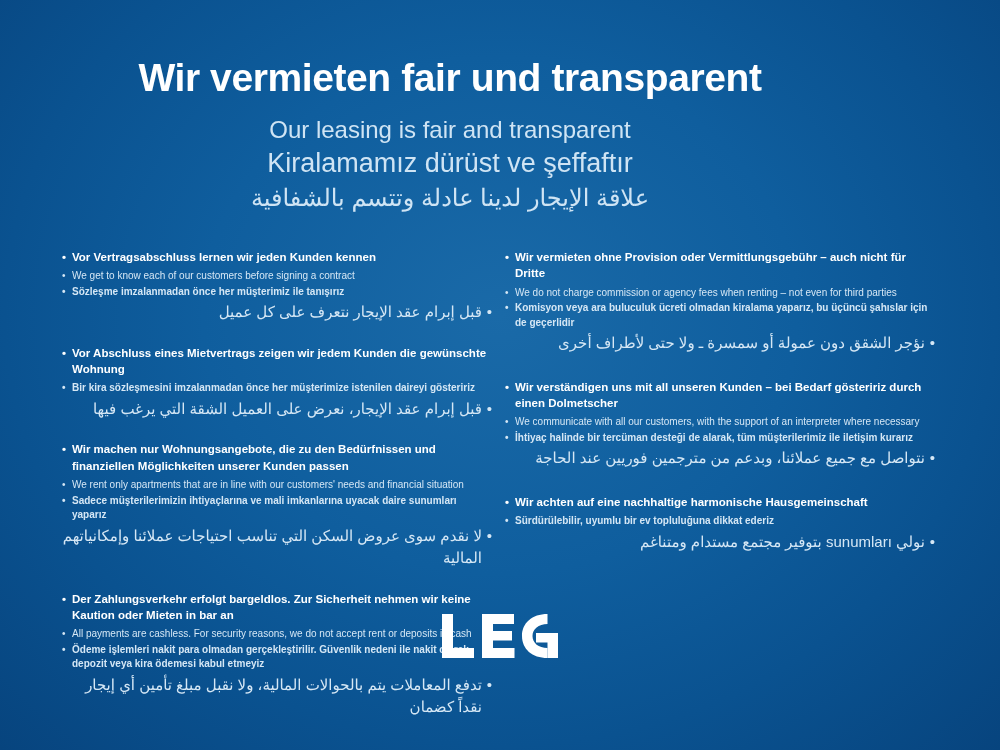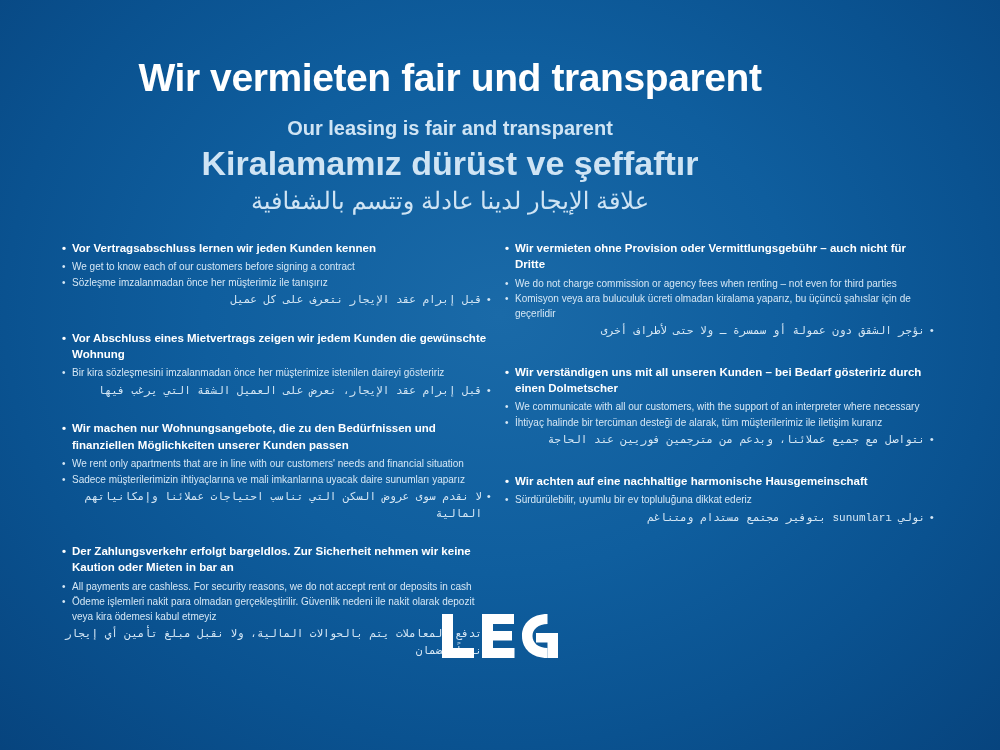--- a/index.html
+++ b/index.html
@@ -31,46 +31,46 @@
     text-align: center;
   }
   .headline-de {
     font-size: 39px;
     font-weight: bold;
     letter-spacing: -0.4px;
     line-height: 1.12;
     margin: 0 0 6px 0;
   }
   .headline-en {
-    font-size: 20px;
-    font-weight: bold;
+    font-size: 24px;
+    font-weight: normal;
     color: #cfe4f4;
     line-height: 1.2;
     margin: 16px 0 3px 0;
   }
   .headline-tr {
-    font-size: 34px;
-    font-weight: bold;
+    font-size: 27px;
+    font-weight: normal;
     color: #cfe4f4;
     line-height: 1.2;
     margin: 0 0 4px 0;
   }
   .headline-ar {
     font-size: 24px;
     font-weight: normal;
     color: #cfe4f4;
     line-height: 1.2;
     margin: 0;
     direction: rtl;
   }
 
   
   .columns {
     position: absolute;
-    top: 240px;
+    top: 249px;
     left: 0;
     width: 904px;
     height: 360px;
   }
   .col {
     position: absolute;
     top: 0;
     width: 430px;
   }
   .col-left  { left: 62px; }
@@ -107,45 +107,44 @@
   }
   .item-en::before {
     content: "\2022";
     position: absolute;
     left: 0;
     top: 0;
     color: #d5e7f5;
   }
   .item-tr {
     font-size: 10px;
-    font-weight: normal;
+    font-weight: bold;
     line-height: 1.45;
     color: #d5e7f5;
     margin: 0 0 2px 0;
     padding-left: 10px;
     position: relative;
   }
   .item-tr::before {
     content: "\2022";
     position: absolute;
     left: 0;
     top: 0;
     color: #d5e7f5;
   }
   .item-ar {
-    font-size: 11px;
+    font-size: 15px;
     font-weight: normal;
     line-height: 1.5;
     color: #d5e7f5;
     margin: 0;
     direction: rtl;
     text-align: right;
     padding-right: 10px;
     position: relative;
-    font-family: Liberation Mono, monospace;
   }
   .item-ar::before {
     content: "\2022";
     position: absolute;
     right: 0;
     top: 0;
     color: #d5e7f5;
   }
 
   

